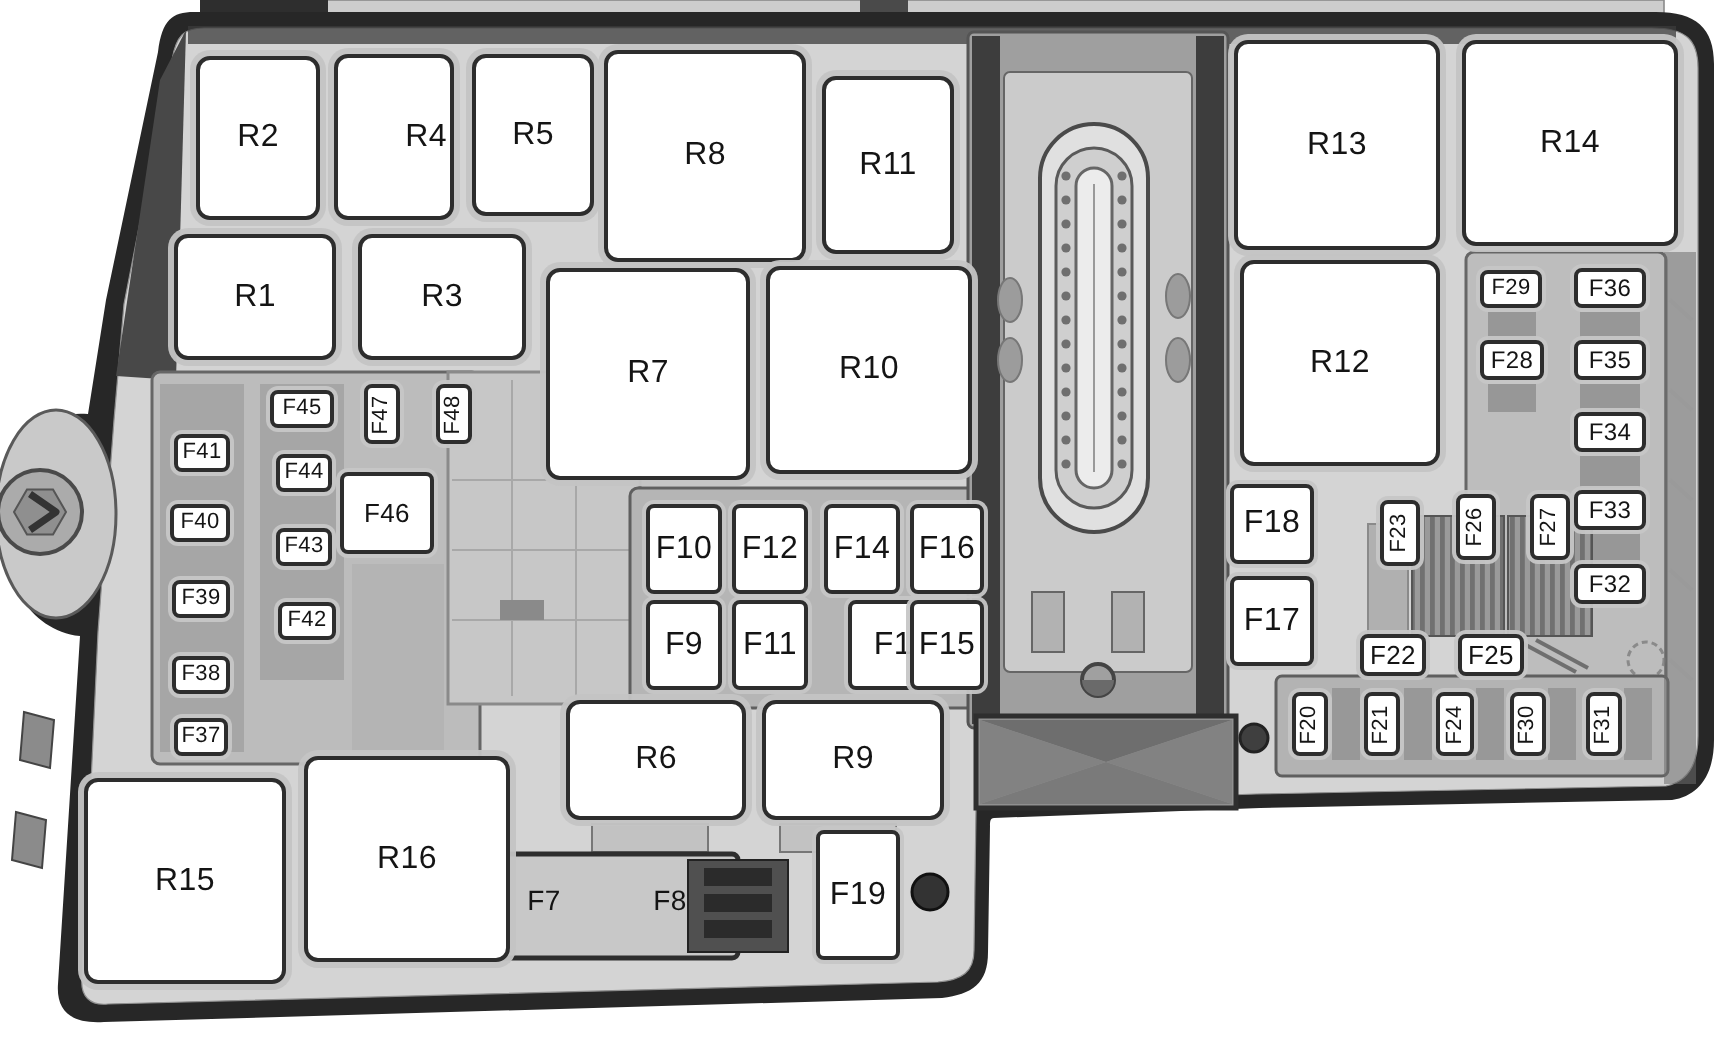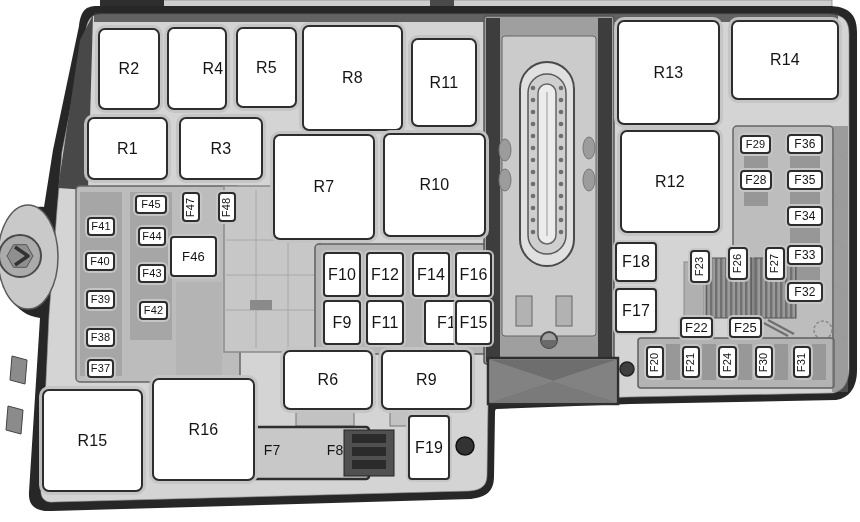--- a/index.html
+++ b/index.html
@@ -216,21 +216,21 @@
       </div>
       <div class="box relay" style="left: 411px; top: 38px; width: 66px; height: 89px;">
         <span style="font-size: 16px;">R11</span>
       </div>
       <div class="box relay" style="left: 620px; top: 130px; width: 100px; height: 103px;">
         <span style="font-size: 16px;">R12</span>
       </div>
       <div class="box relay" style="left: 617px; top: 20px; width: 103px; height: 105px;">
         <span style="font-size: 16px;">R13</span>
       </div>
-      <div class="box relay" style="left: 731px; top: 20px; width: 108px; height: 80px; align-items: center;">
+      <div class="box relay" style="left: 731px; top: 20px; width: 108px; height: 103px; align-items: center;">
         <span style="font-size: 16px;">R14</span>
       </div>
       <div class="box relay" style="left: 42px; top: 389px; width: 101px; height: 103px;">
         <span style="font-size: 16px;">R15</span>
       </div>
       <div class="box relay" style="left: 152px; top: 378px; width: 103px; height: 103px;">
         <span style="font-size: 16px;">R16</span>
       </div>
       <div class="box fuse bare" style="left: 255px; top: 439px; width: 34px; height: 22px;">
         <span style="font-size: 14px;">F7</span>

